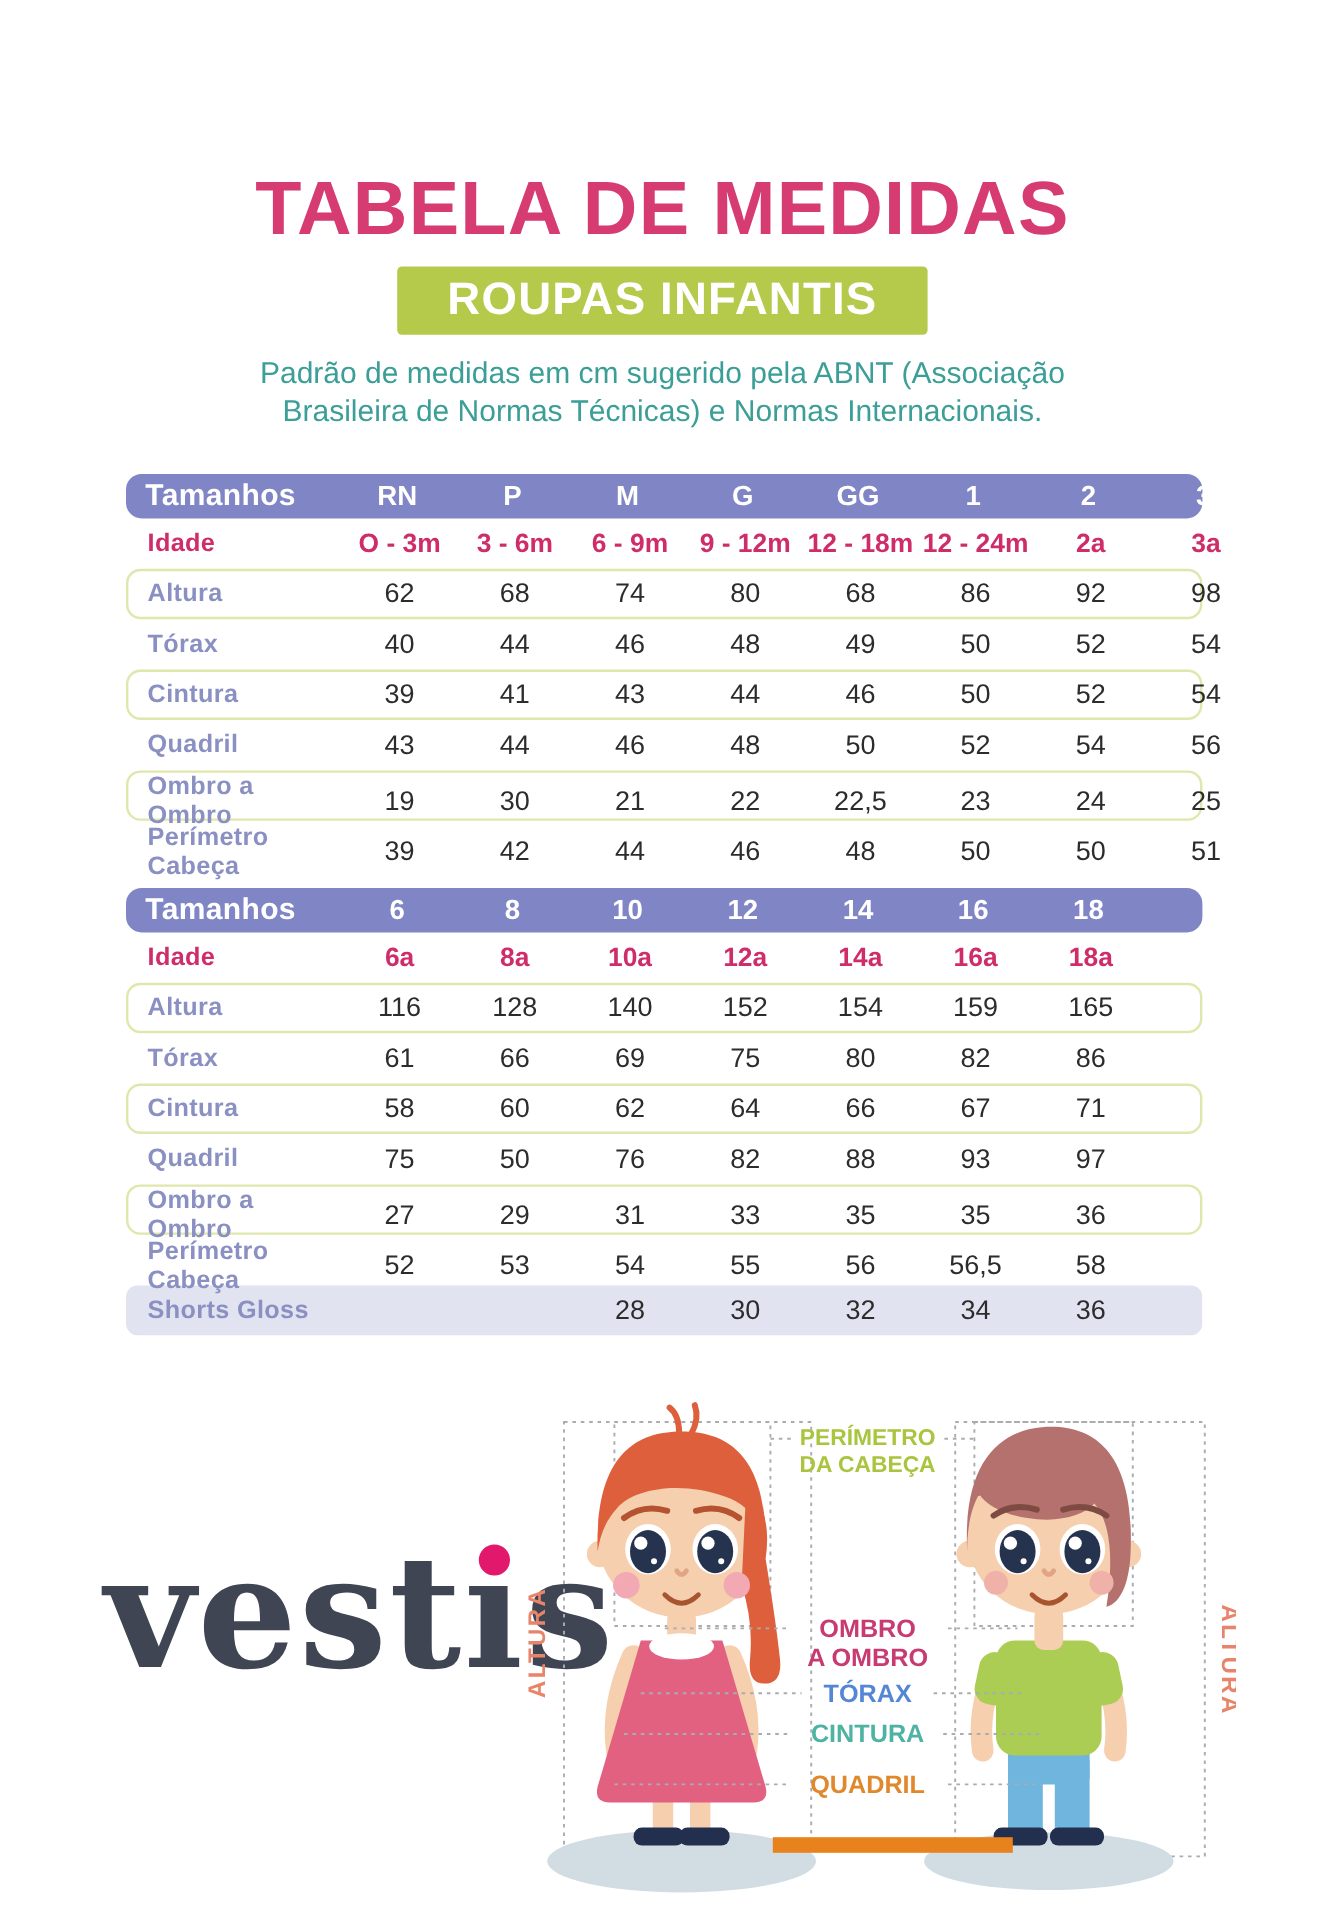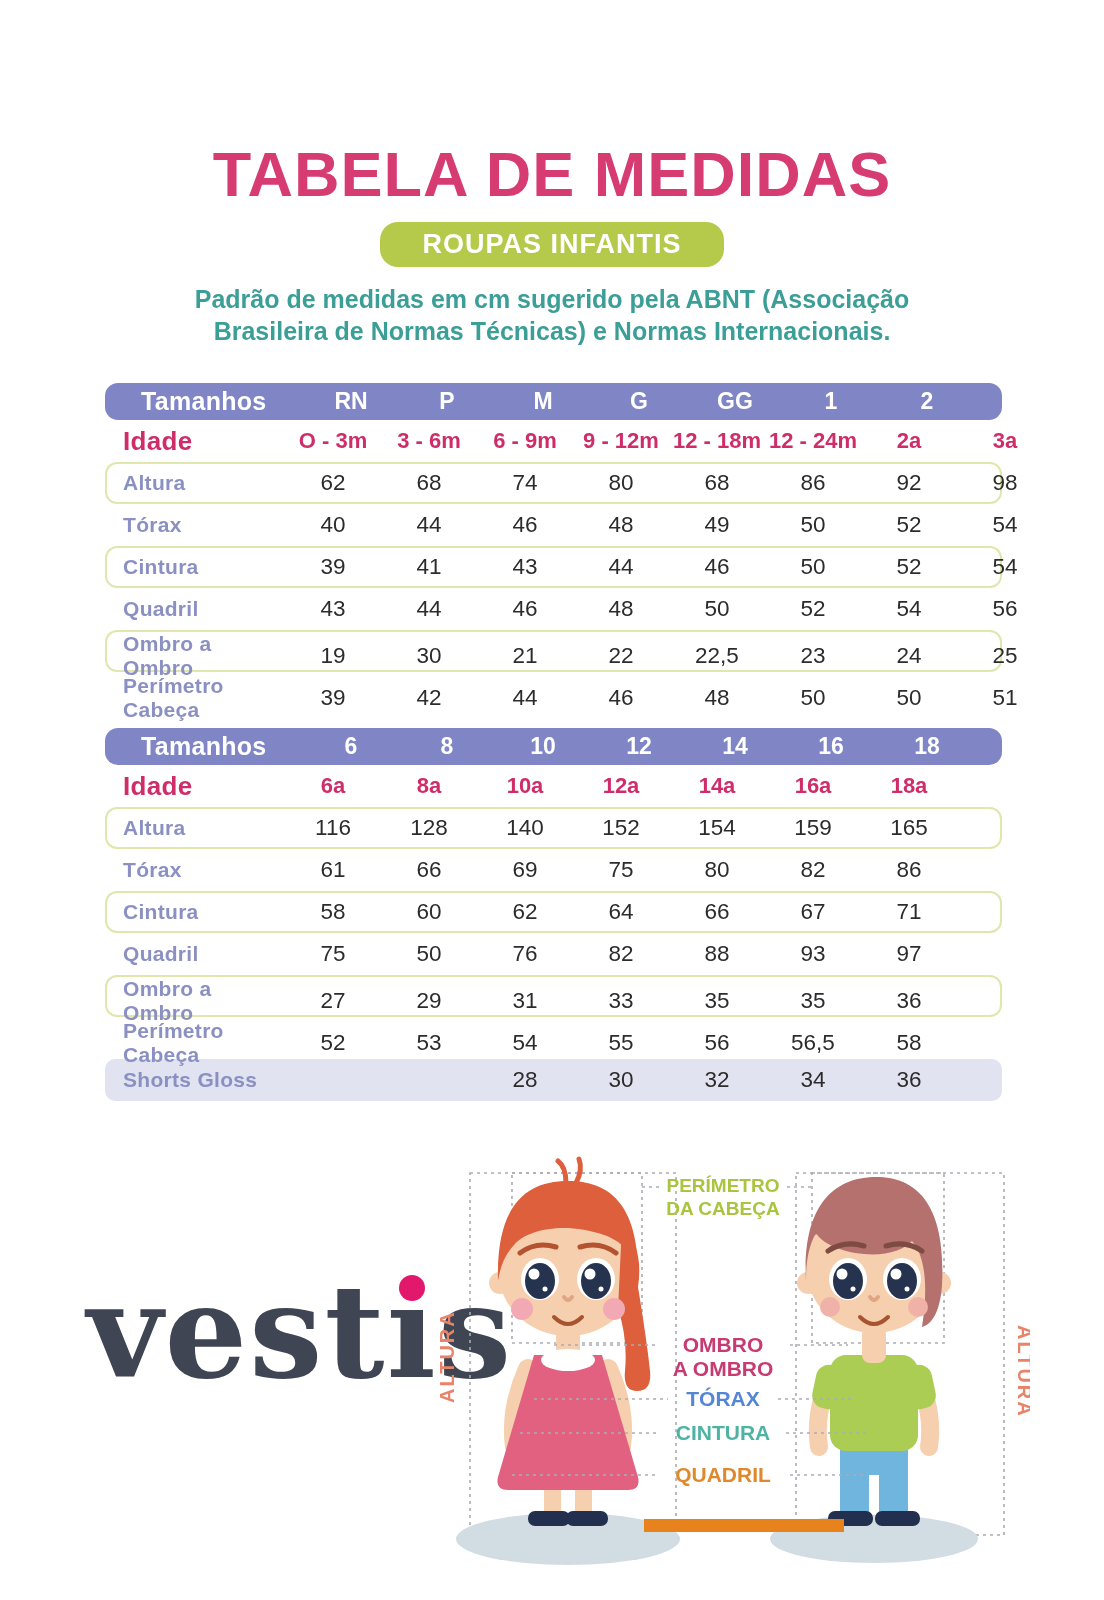--- a/index.html
+++ b/index.html
@@ -3,37 +3,37 @@
 <meta charset="utf-8">
 <style>
   html,body{margin:0;padding:0;background:#fff;}
   body{font-family:"Liberation Sans", sans-serif;}
   .page{position:relative;width:960px;height:1600px;background:#fff;overflow:hidden;margin:16px auto;}
 
   
   .hero{padding-top:122px;text-align:center;}
   .hero h1{margin:0;font-size:63px;font-weight:bold;letter-spacing:1px;color:var(--title-pink,#d63c72);}
   .badge{display:inline-block;margin-top:12px;background:var(--badge-green,#b5c94a);color:#fff;
-         font-size:27px;font-weight:bold;letter-spacing:1px;padding:7px 42px;border-radius:18px;}
-  .desc{margin:16px 0 0 0;font-size:25px;line-height:1.28;font-weight:bold;color:var(--desc-teal,#3b9e97);}
+         font-size:38px;font-weight:bold;letter-spacing:1px;padding:7px 42px;border-radius:4px;}
+  .desc{margin:16px 0 0 0;font-size:25px;line-height:1.28;font-weight:normal;color:var(--desc-teal,#3b9e97);}
 
   
   .tables{margin:36px 30px 0 33px;}
   .sizes-table{margin-bottom:14px;}
   .t-row{display:grid;grid-template-columns:178px repeat(9,96px);height:38px;
          border:2px solid transparent;border-radius:12px;align-items:stretch;}
   #table2 .t-row{grid-template-columns:178px repeat(7,96px) 1fr;}
   .cell{display:flex;align-items:center;justify-content:center;font-size:22.5px;color:var(--number-dark,#2c2c2c);}
   .cell.label{justify-content:flex-start;padding-left:16px;font-size:21px;font-weight:bold;
               color:var(--row-label,#8b90c3);letter-spacing:.3px;}
-  .t-header{background:var(--header-purple,#7f85c5);border-radius:13px;border:none;height:37px;padding-left:20px;}
+  .t-header{background:var(--header-purple,#7f85c5);border-radius:13px;border:none;height:37px;}
   .t-header .cell{color:#fff;font-weight:bold;font-size:23px;}
   .t-header .cell.label{color:#fff;font-size:25px;}
   .idade .cell{color:var(--idade-pink,#ce2d6a);font-weight:bold;font-size:22px;}
-  .idade .cell.label{color:var(--idade-pink,#ce2d6a);font-size:26px;}
+  .idade .cell.label{color:var(--idade-pink,#ce2d6a);font-size:21px;}
   .boxed{border:2px solid var(--row-border,#dfe7ad);background:#fff;}
   .highlight{background:var(--highlight-bg,#e2e3f0);border-radius:10px;}
 
   
   .bottom{position:relative;height:520px;margin-top:28px;}
   .logo{position:absolute;left:15px;top:138px;font-family:"DejaVu Serif", serif;font-weight:bold;
         font-size:130px;line-height:1;color:var(--logo-dark,#3f4553);letter-spacing:2px;}
   .logo .logo-i{position:relative;display:inline-block;}
   .logo .logo-dot{position:absolute;left:50%;top:8px;width:26px;height:26px;margin-left:-13px;
                   border-radius:50%;background:var(--logo-dot,#e2186d);}

